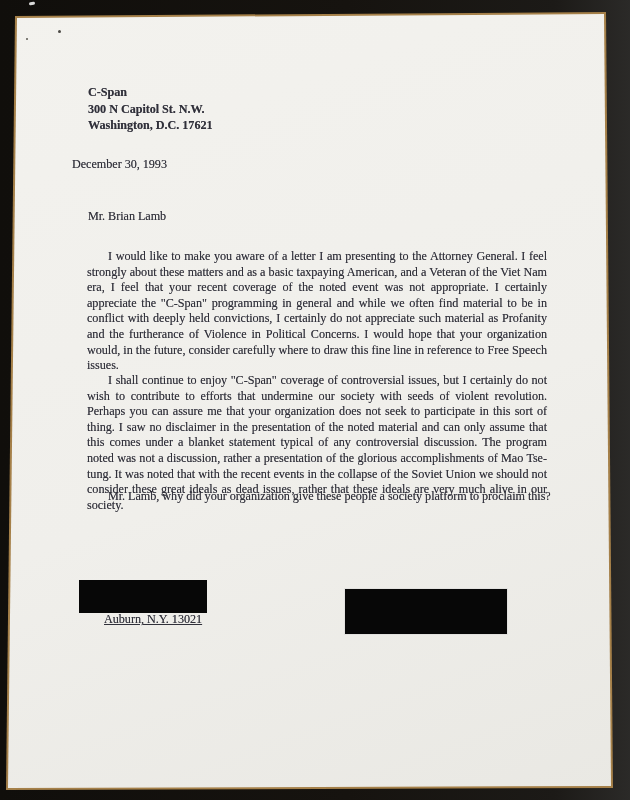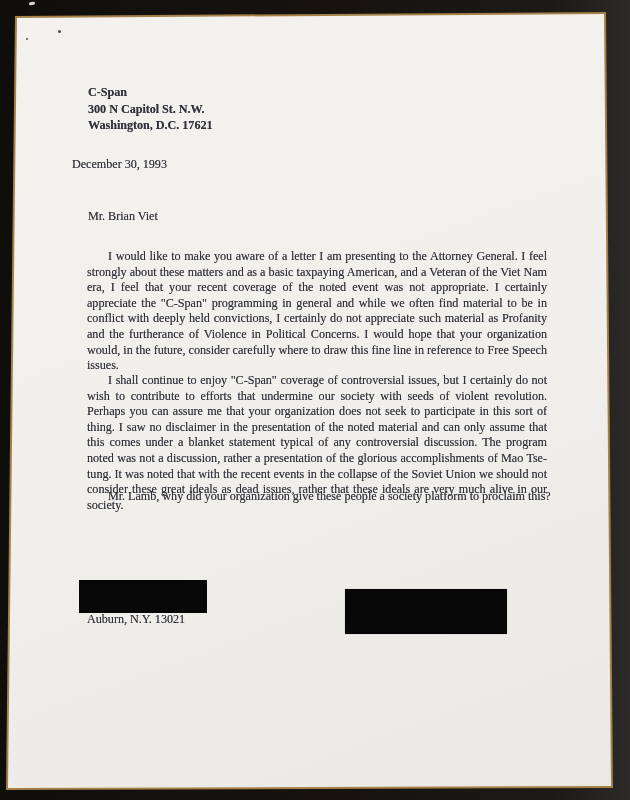--- a/index.html
+++ b/index.html
@@ -42,21 +42,21 @@
   .para {
     left: 87px;
     width: 460px;
     text-align: justify;
     text-indent: 21px;
     font-family: Liberation Serif, serif;
   }
   .para-1 { top: 249px; }
   .para-2 { top: 373px; }
   .closing { left: 87px; top: 489px; width: 472px; text-indent: 21px; }
-  .signature-city { left: 87px; top: 612px; z-index: 1; }
+  .signature-city { left: 104px; top: 612px; z-index: 1; text-decoration: underline; }
   .redaction {
     position: absolute;
     background: #070707;
     z-index: 2;
   }
   .redaction-left  { left: 79px;  top: 580px; width: 128px; height: 33px; }
   .redaction-right { left: 345px; top: 589px; width: 162px; height: 45px;
                      box-shadow: 0 0 0 1px rgba(205, 205, 205, 0.35); }
   .speck { position: absolute; border-radius: 50%; }
   .speck-1 { left: 58px; top: 30px; width: 3px; height: 3px; background: #4c4a45; }
@@ -84,21 +84,21 @@
   <div class="speck speck-2"></div>
 
   <div class="txt addr-block">
     <div>C-Span</div>
     <div>300 N Capitol St. N.W.</div>
     <div>Washington, D.C. 17621</div>
   </div>
 
   <div class="txt date-line">December 30, 1993</div>
 
-  <div class="txt recipient">Mr. Brian Viet</div>
+  <div class="txt recipient">Mr. Brian Lamb</div>
 
   <div class="txt para para-1">I would like to make you aware of a letter I am presenting to the Attorney General.  I feel strongly about these matters and as a basic taxpaying American, and a Veteran of the Viet Nam era, I feel that your recent coverage of the noted event was not appropriate.  I certainly appreciate the "C-Span" programming in general and while we often find material to be in conflict with deeply held convictions, I certainly do not appreciate such material as Profanity and the furtherance of Violence in Political Concerns.  I would hope that your organization would, in the future, consider carefully where to draw this fine line in reference to Free Speech issues.</div>
 
   <div class="txt para para-2">I shall continue to enjoy "C-Span" coverage of controversial issues, but I certainly do not wish to contribute to efforts that undermine our society with seeds of violent revolution.  Perhaps you can assure me that your organization does not seek to participate in this sort of thing.  I saw no disclaimer in the presentation of the noted material and can only assume that this comes under a blanket statement typical of any controversial discussion.  The program noted was not a discussion, rather a presentation of the glorious accomplishments of Mao Tse-tung.  It was noted that with the recent events in the collapse of the Soviet Union we should not consider these great ideals as dead issues, rather that these ideals are very much alive in our society.</div>
 
   <div class="txt closing">Mr. Lamb, why did your organization give these people a society platform to proclaim this?</div>
 
   <div class="txt signature-city">Auburn, N.Y. 13021</div>
 
   <div class="redaction redaction-left"></div>

